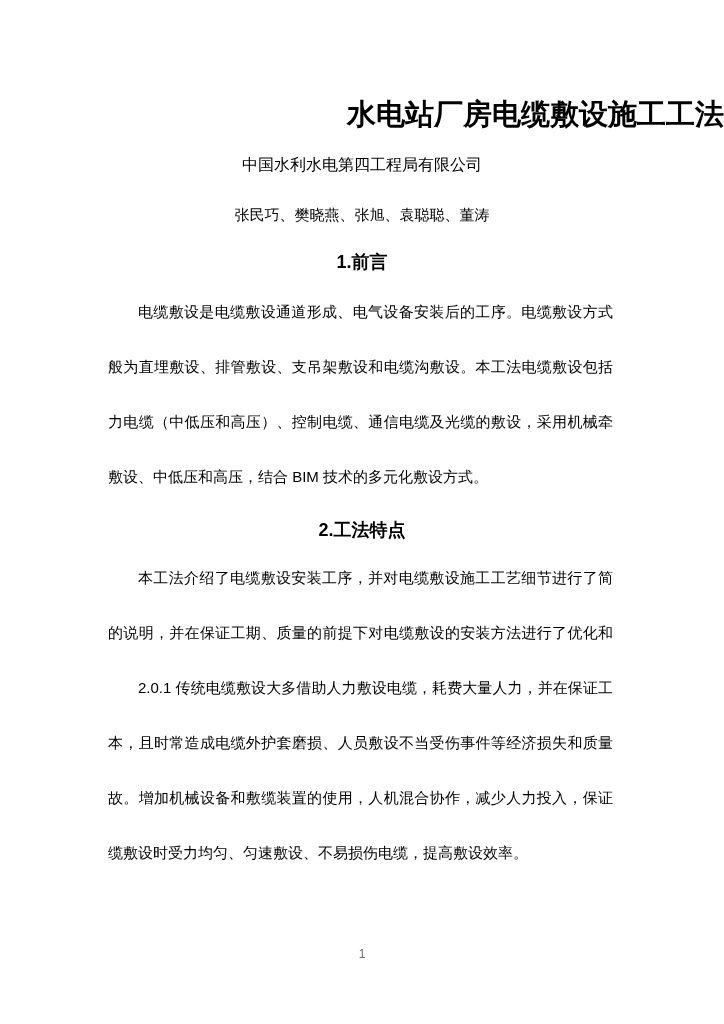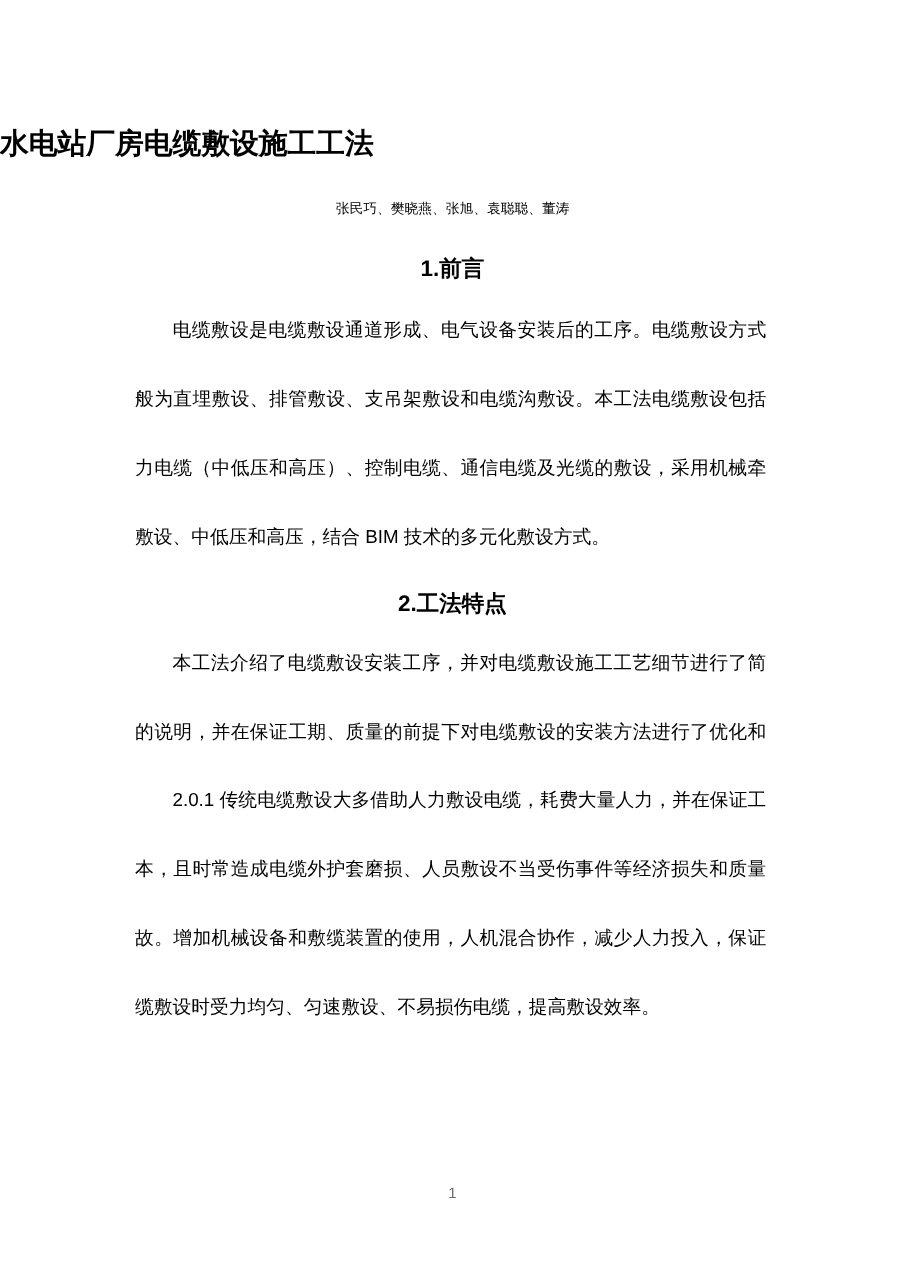--- a/index.html
+++ b/index.html
@@ -11,35 +11,35 @@
   }
   .page {
     position: relative;
     width: 724px;
     height: 1024px;
     background: #ffffff;
     overflow: hidden;
     padding-top: 103px;
   }
   .doc-title {
-    text-align: left;
-    font-size: 23px;
+    text-align: right;
+    font-size: 29px;
     font-weight: 700;
     line-height: 23px;
   }
   .doc-company {
     margin-top: 31px;
     text-align: center;
     font-size: 16px;
     line-height: 16px;
   }
   .doc-authors {
     margin-top: 34px;
     text-align: center;
-    font-size: 11px;
+    font-size: 15px;
     line-height: 15px;
   }
   .sec-heading {
     margin-top: 31px;
     text-align: center;
     font-size: 18px;
     font-weight: 700;
     line-height: 18px;
   }
   .sec-heading.h-sec2 { margin-top: 17px; }
@@ -72,20 +72,21 @@
     color: #6e6e6e;
   }
 </style>
 </head>
 <body>
 
 <div class="page">
 
   <h1 class="doc-title">水电站厂房电缆敷设施工工法</h1>
 
+  <div class="doc-company">中国水利水电第四工程局有限公司</div>
 
   <div class="doc-authors">张民巧、樊晓燕、张旭、袁聪聪、董涛</div>
 
   <h2 class="sec-heading h-sec1">1.前言</h2>
 
   <div class="para p1">
     <div class="line first">电缆敷设是电缆敷设通道形成、电气设备安装后的工序。电缆敷设方式一</div>
     <div class="line">般为直埋敷设、排管敷设、支吊架敷设和电缆沟敷设。本工法电缆敷设包括电</div>
     <div class="line">力电缆（中低压和高压）、控制电缆、通信电缆及光缆的敷设，采用机械牵引</div>
     <div class="line last">敷设、中低压和高压，结合 BIM 技术的多元化敷设方式。</div>

